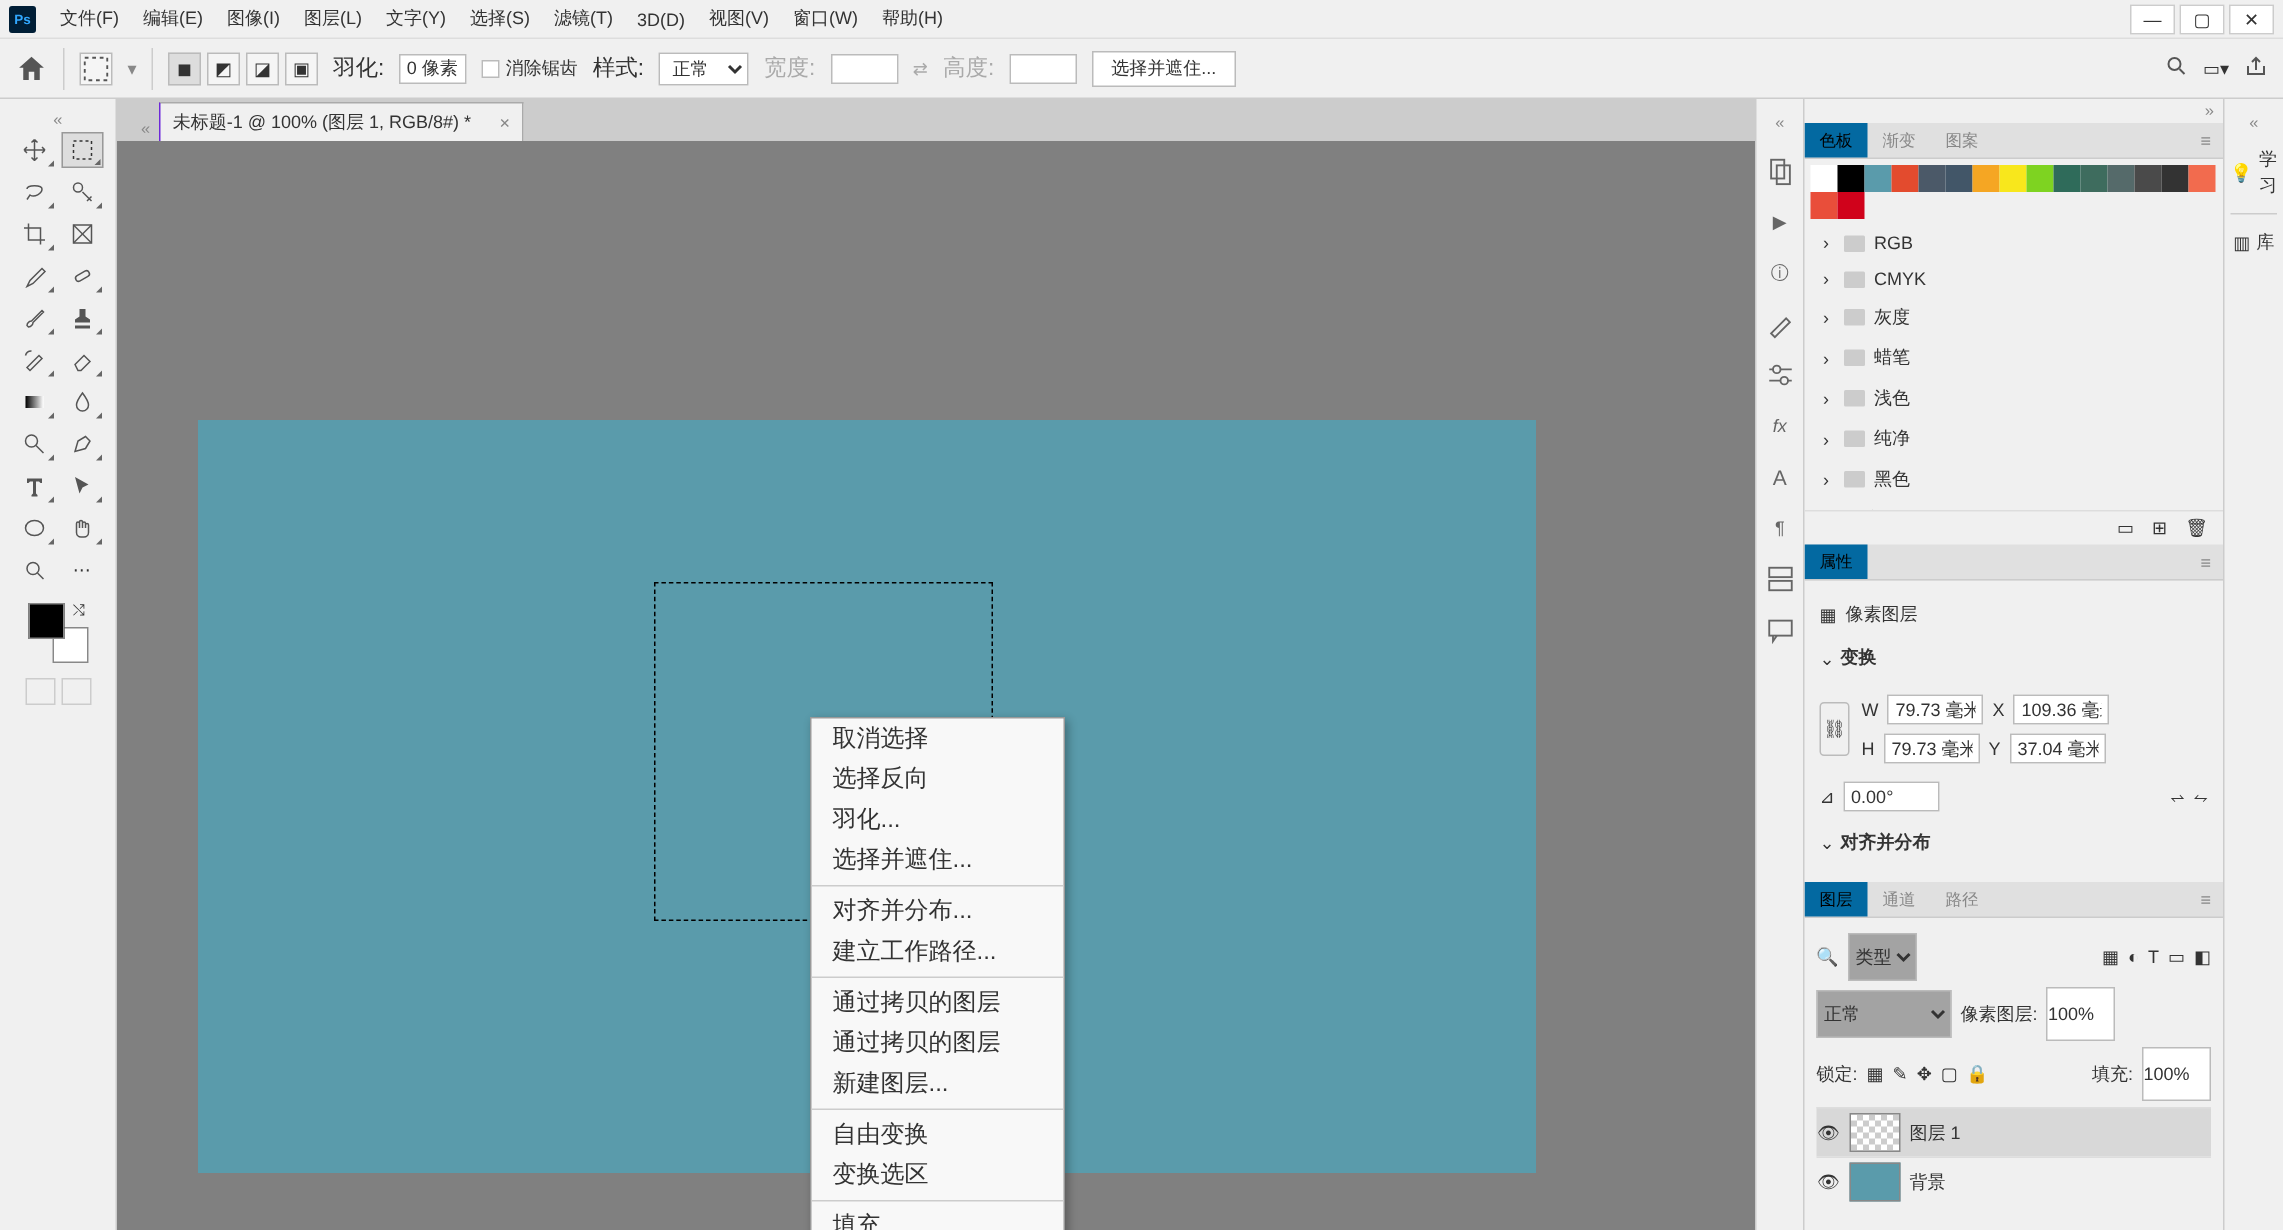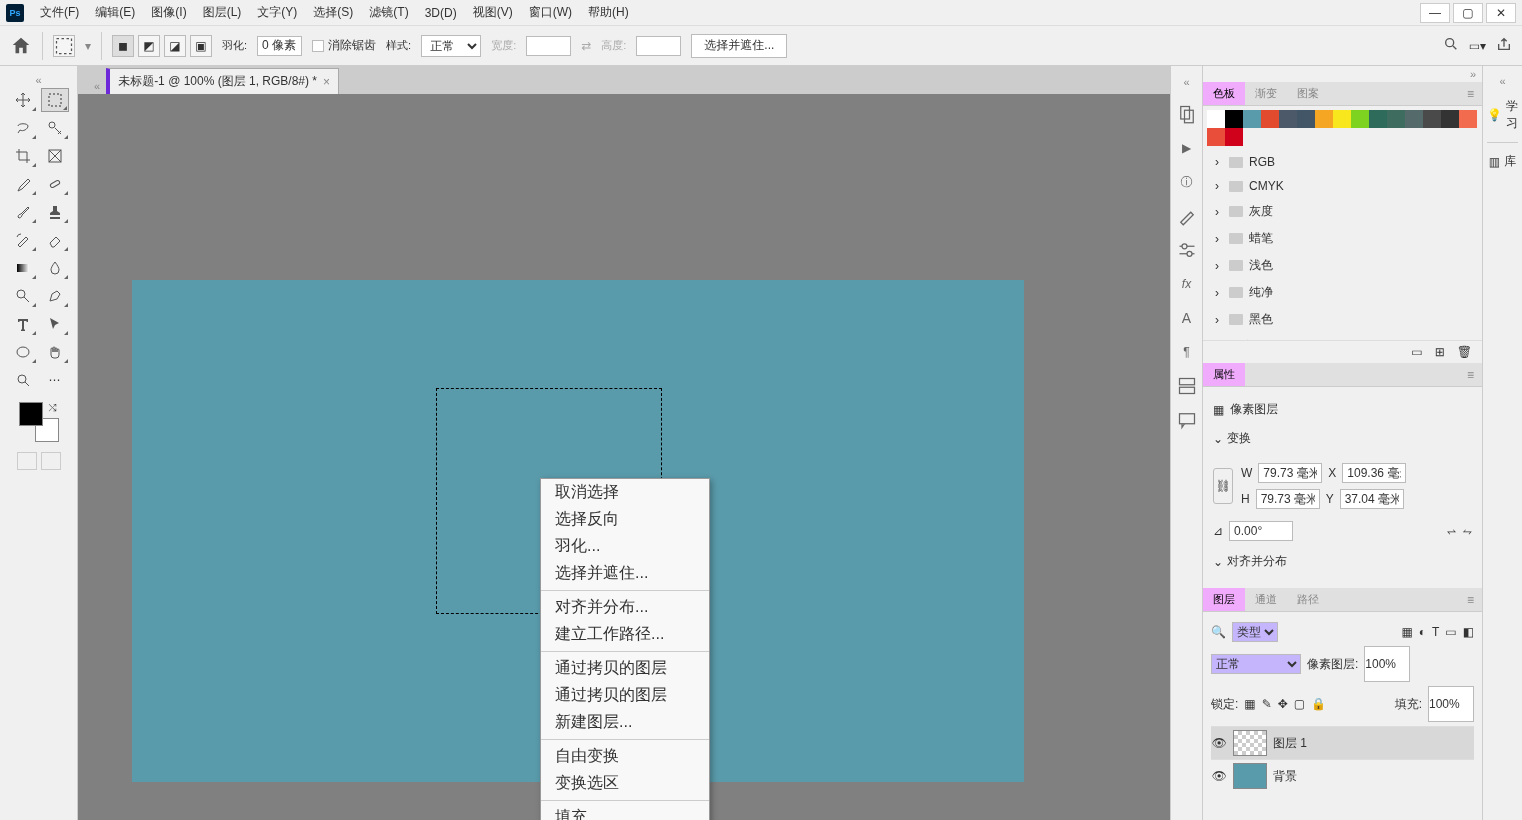--- a/index.html
+++ b/index.html
@@ -8,21 +8,21 @@
 .menubar .ps-logo{width:18px;height:18px;background:#001e36;color:#31a8ff;font-size:9px;font-weight:bold;display:flex;align-items:center;justify-content:center;border-radius:2px;margin-right:8px}
 .menubar .mitem{padding:0 8px;height:100%;display:flex;align-items:center;cursor:default}
 .menubar .winctrl{margin-left:auto;display:flex}
 .menubar .winctrl span{width:30px;height:20px;display:flex;align-items:center;justify-content:center;border:1px solid #ccc;margin-left:3px;background:#fff;cursor:default}
 .optbar{height:40px;background:#f0f0f0;display:flex;align-items:center;padding:0 10px;border-bottom:1px solid #ccc;gap:10px}
 .optbar .home-icon{width:22px;height:22px;display:flex;align-items:center;justify-content:center}
 .optbar .sep{width:1px;height:28px;background:#ccc}
 .optbar .icobtn{width:22px;height:22px;border:1px solid #bbb;display:flex;align-items:center;justify-content:center;background:#f5f5f5}
 .optbar .icobtn.sel{background:#ddd}
 .optbar .shapegroup{display:flex;gap:4px}
-.optbar label{font-size:11px}
+.optbar label{font-size:15px}
 .optbar input[type=text]{width:45px;height:20px;border:1px solid #bbb;padding:0 4px;background:#fff}
 .optbar .wide{width:60px}
 .optbar select{height:22px;border:1px solid #bbb;background:#fff;padding:0 4px}
 .optbar button{height:24px;padding:0 12px;border:1px solid #bbb;background:#fff;cursor:default}
 .optbar .chk{width:12px;height:12px;border:1px solid #bbb;background:#fff;display:inline-block;margin-right:4px;vertical-align:middle}
 .optbar .disabled{color:#aaa}
 .optbar .right{margin-left:auto;display:flex;gap:10px;align-items:center}
 .workspace{position:absolute;top:66px;left:0;right:0;bottom:0;display:flex}
 .toolcol{width:78px;background:#f0f0f0;border-right:1px solid #ccc;display:flex;flex-direction:column;align-items:center;padding-top:6px}
 .toolgrid{display:grid;grid-template-columns:28px 28px;gap:4px}
@@ -30,52 +30,52 @@
 .tool.active{background:#ddd;border:1px solid #999}
 .tool svg{width:16px;height:16px}
 .tool .tri{position:absolute;right:1px;bottom:1px;width:0;height:0;border-left:4px solid transparent;border-bottom:4px solid #666}
 .swatches-tool{margin-top:10px;position:relative;width:40px;height:40px}
 .swatches-tool .fg{position:absolute;top:0;left:0;width:24px;height:24px;background:#000;border:1px solid #888}
 .swatches-tool .bg{position:absolute;bottom:0;right:0;width:24px;height:24px;background:#fff;border:1px solid #888}
 .swatches-tool .swap{position:absolute;top:0;right:2px;font-size:10px}
 .qm{margin-top:10px;display:flex;gap:4px}
 .qm span{width:20px;height:18px;border:1px solid #ccc}
 .tabbar{height:28px;background:#ccc;display:flex;align-items:flex-end;padding-left:10px}
-.tabbar .tab{background:#f0f0f0;padding:4px 8px;border-top:1px solid #aaa;border-left:4px solid #6d28d9;border-right:1px solid #aaa;display:flex;align-items:center;gap:6px;font-size:11px}
+.tabbar .tab{background:#f0f0f0;padding:4px 8px;border-top:1px solid #aaa;border-left:1px solid #6d28d9;border-right:1px solid #aaa;display:flex;align-items:center;gap:19px;font-size:11px}
 .tabbar .tab .x{cursor:pointer;color:#888}
 .canvas-area{flex:1;background:#808080;position:relative;overflow:hidden}
 .canvas{position:absolute;top:186px;left:54px;width:892px;height:502px;background:#5a9bab}
 .selection{position:absolute;top:294px;left:358px;width:226px;height:226px;border:1px dashed #000;background:transparent}
 .ctxmenu{position:absolute;top:384px;left:462px;width:170px;background:#f8f8f8;border:1px solid #999;box-shadow:2px 2px 6px rgba(0,0,0,.3);z-index:100}
 .ctxmenu .mi{padding:3px 14px;cursor:default;font-size:16px}
 .ctxmenu .mi.hi{background:#0078d7;color:#fff;outline:2px solid #c00;outline-offset:-1px}
 .ctxmenu .sep2{height:1px;background:#ccc;margin:3px 0}
 .stripcol{width:32px;background:#f0f0f0;border-left:1px solid #ccc;display:flex;flex-direction:column;align-items:center;padding-top:8px;gap:14px}
 .stripcol .si{width:20px;height:20px;display:flex;align-items:center;justify-content:center;color:#666}
 .panelcol{width:280px;background:#f0f0f0;border-left:1px solid #ccc;display:flex;flex-direction:column;overflow:hidden}
 .panelcol .ptabs{display:flex;background:#e0e0e0;border-bottom:1px solid #ccc;height:24px;align-items:center}
 .panelcol .ptabs .pt{padding:0 10px;height:100%;display:flex;align-items:center;font-size:11px;color:#888}
-.panelcol .ptabs .pt.act{background:#f0abfc;color:#000}
+.panelcol .ptabs .pt.act{background:#0369a1;color:#000}
 .panelcol .ptabs .menu{margin-left:auto;padding:0 8px;color:#888}
 .swatchrow{display:flex;padding:4px;flex-wrap:wrap}
 .swatchrow .sw{width:18px;height:18px}
 .folderlist{flex:0 0 190px;overflow:auto}
 .folderlist .fl{padding:5px 12px;display:flex;align-items:center;gap:6px;font-size:11px;color:#555}
 .folderlist .fl .chev{width:8px}
 .folderlist .fl .fold{width:14px;height:11px;background:#ccc;border-radius:1px}
 .folderfoot{display:flex;justify-content:flex-end;gap:12px;padding:4px 10px;color:#888;border-top:1px solid #ddd}
 .prop-body{padding:8px 10px;font-size:11px}
 .prop-body .prow{display:flex;align-items:center;gap:6px;margin:6px 0}
 .prop-body .prow input{width:64px;height:20px;border:1px solid #bbb;padding:0 4px}
-.prop-body .sect{font-weight:normal;margin:6px 0}
+.prop-body .sect{font-weight:bold;margin:6px 0}
 .prop-body .secthead{display:flex;align-items:center;gap:4px;margin:4px 0;font-size:12px}
 .prop-body .linkbox{width:20px;height:36px;border:1px solid #bbb;border-radius:3px;display:flex;align-items:center;justify-content:center}
 .layers-body{padding:6px 8px;font-size:11px}
 .layers-body .lrow{display:flex;align-items:center;gap:6px;margin:4px 0}
-.layers-body select{height:20px;border:1px solid #bbb;background:#c4b5fd}
+.layers-body select{height:32px;border:1px solid #bbb;background:#a3a3a3}
 .layers-body input{width:46px;height:36px;border:1px solid #bbb}
 .layers-body .layer{display:flex;align-items:center;gap:6px;padding:3px 0;border-top:1px solid #ddd}
 .layers-body .layer .eye{width:16px;text-align:center}
 .layers-body .layer .thumb{width:34px;height:26px;border:1px solid #888}
 .layers-body .layer.active{background:#d8d8d8}
 .rightcol{width:40px;background:#f0f0f0;border-left:1px solid #ccc;padding:8px 4px;text-align:center}
 .rightcol .ritem{display:flex;align-items:center;gap:4px;margin:10px 0;font-size:11px;justify-content:center}
 .main{flex:1;display:flex;flex-direction:column}
 .chev2{font-size:11px;color:#888;padding:2px 6px;cursor:default}
 </style>

